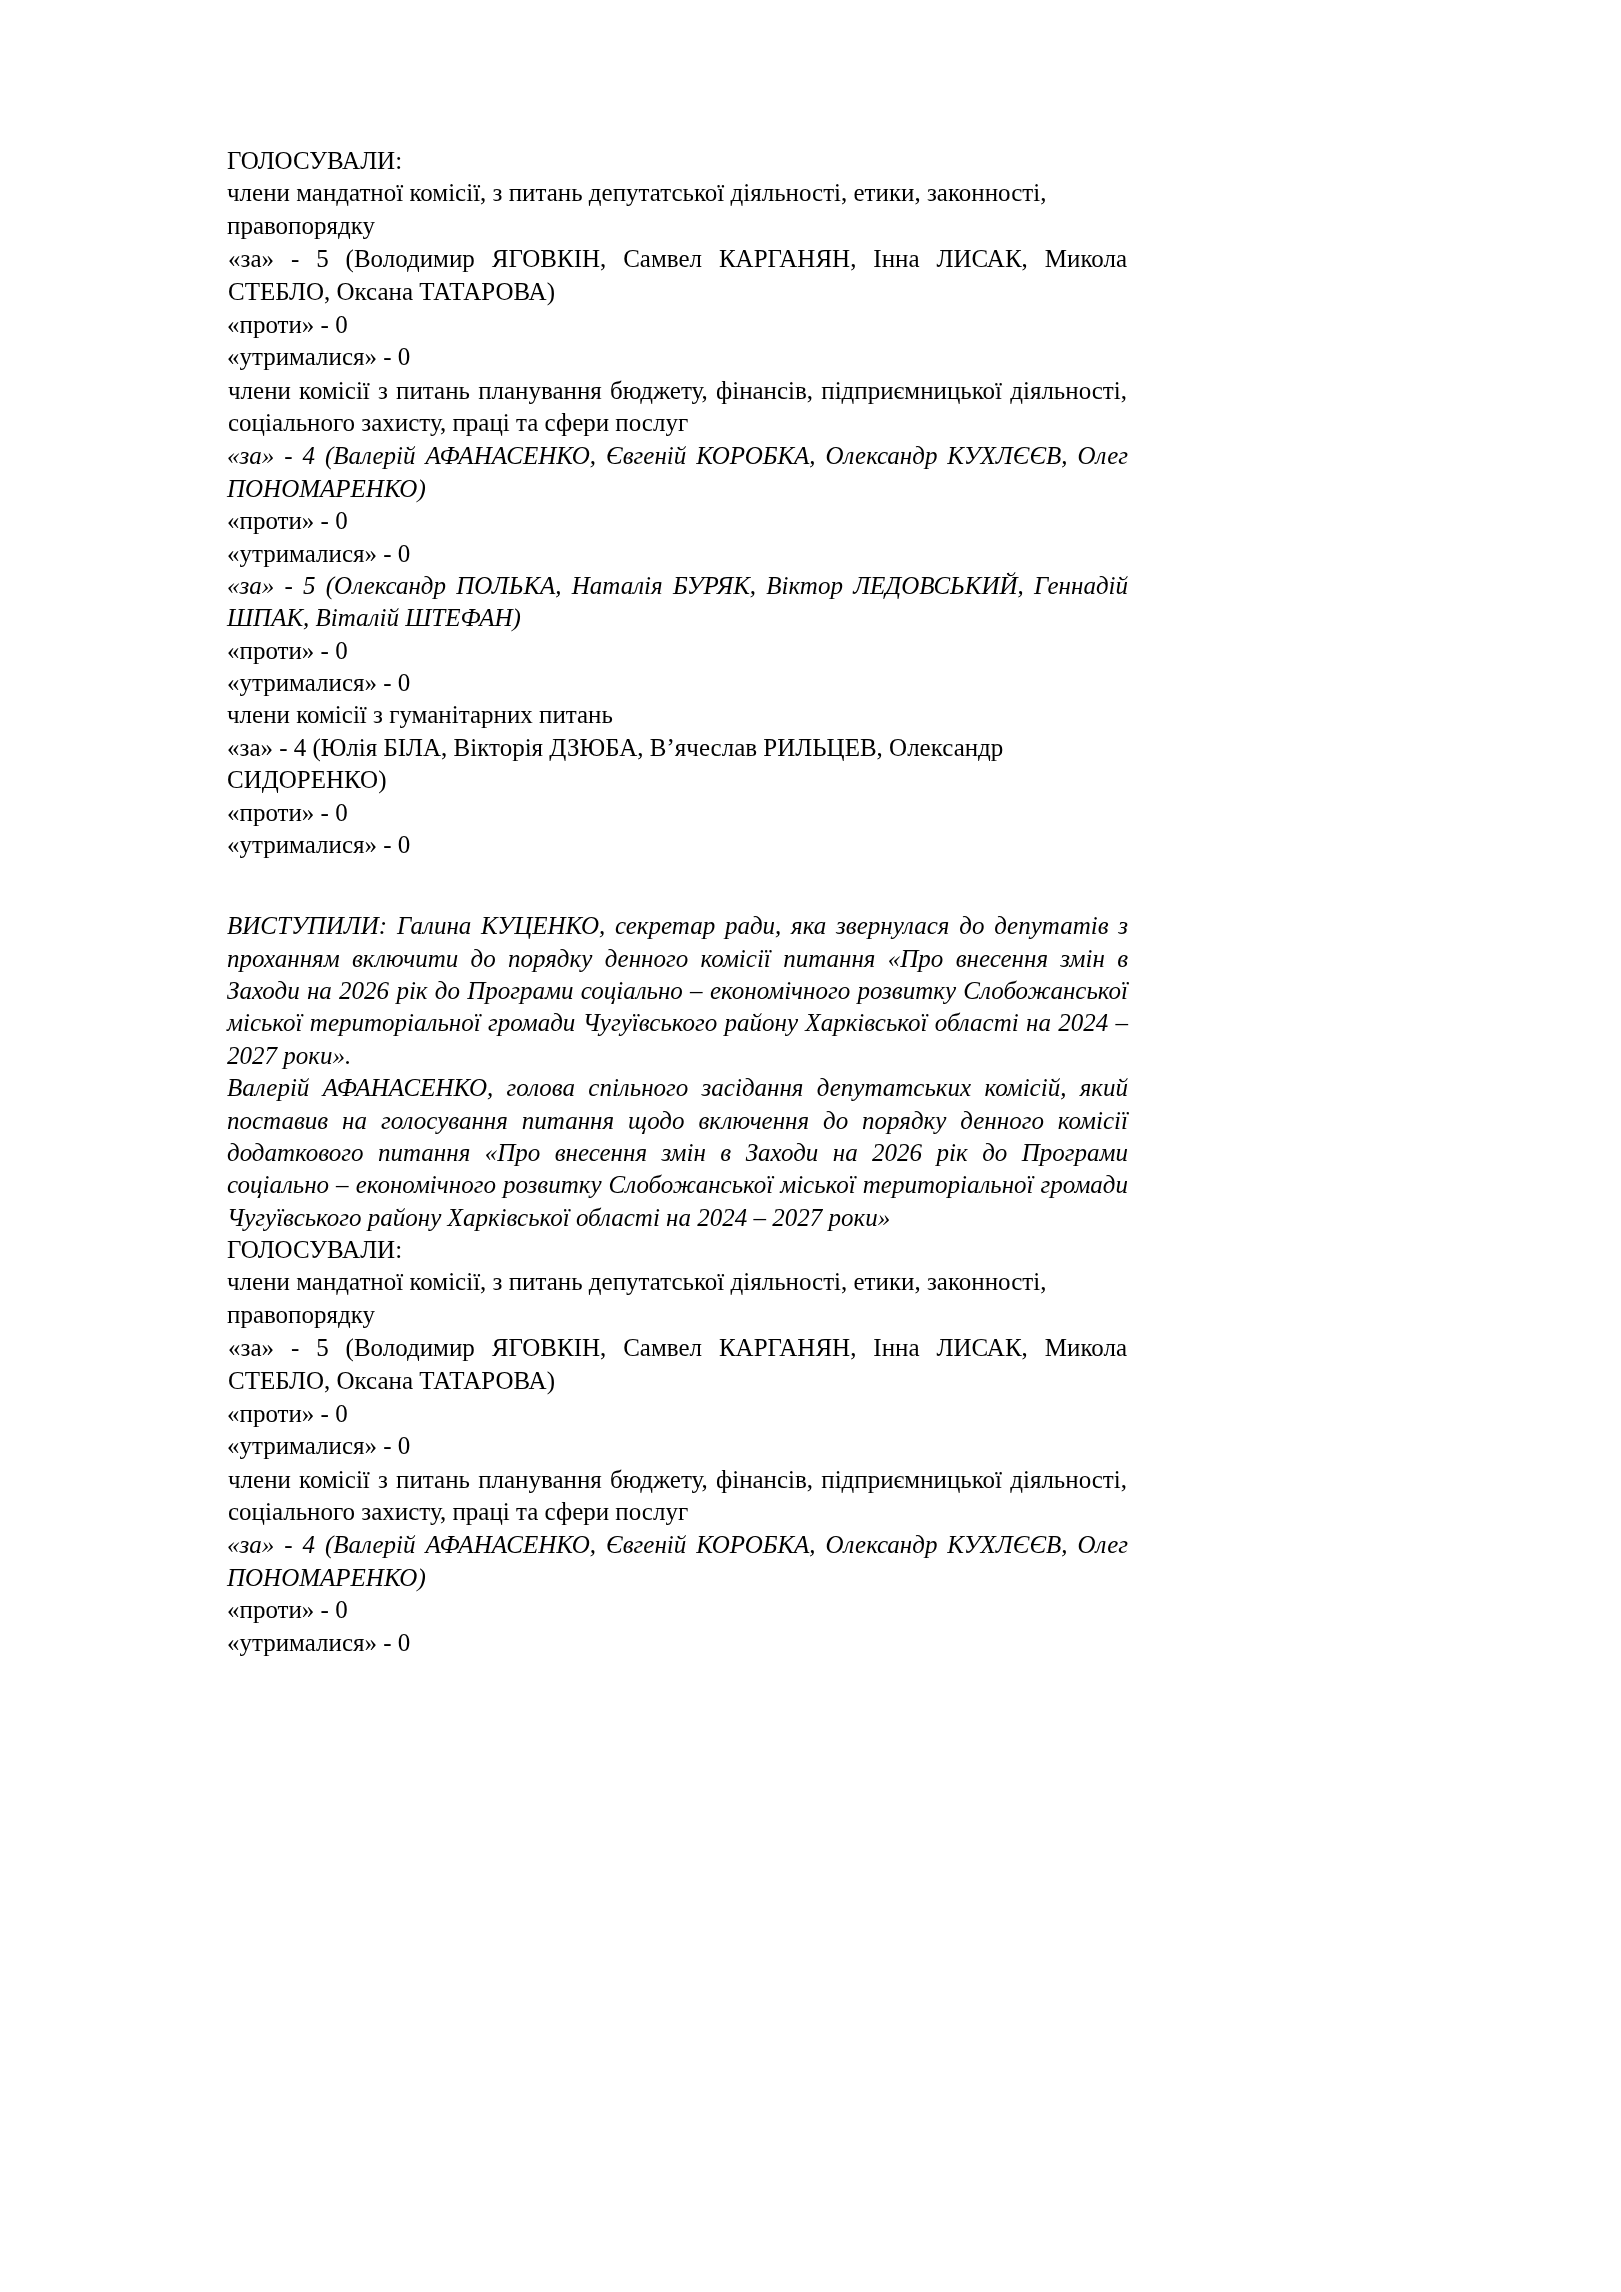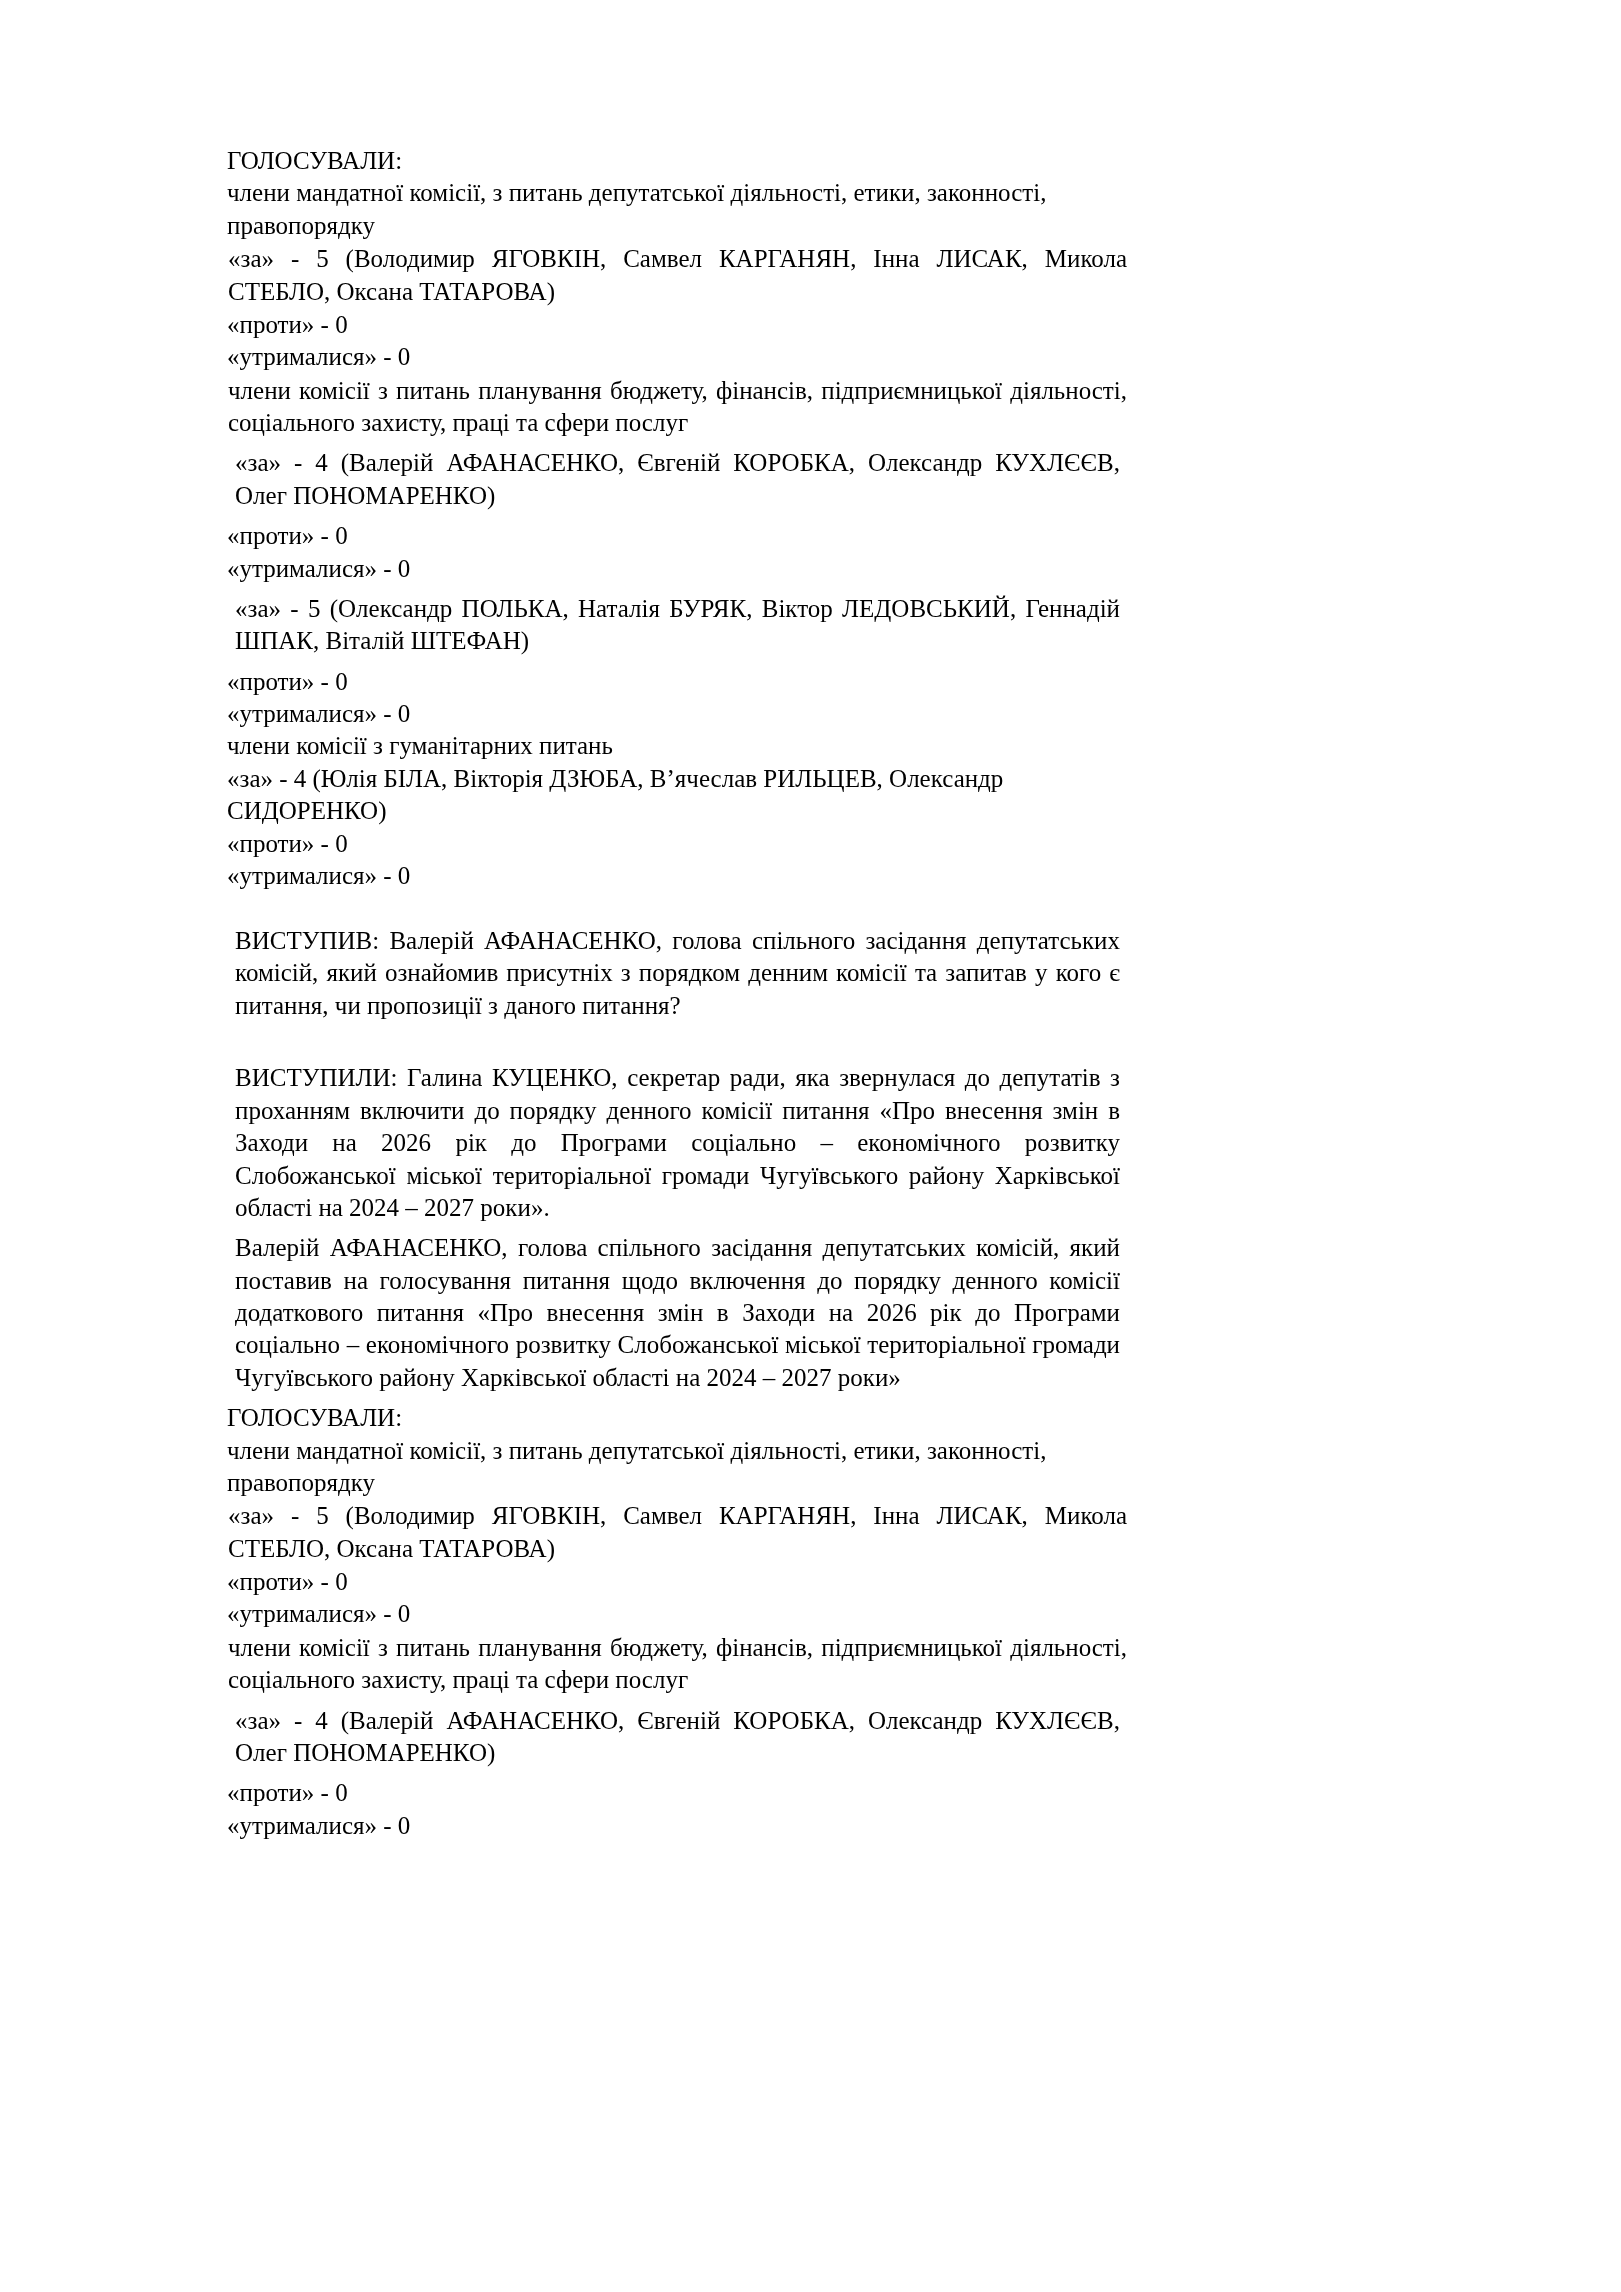--- a/index.html
+++ b/index.html
@@ -26,24 +26,25 @@
     margin: 0;
     padding: 0;
   }
   p.just {
     margin: 1px;
     padding: 0;
     text-align: justify;
     text-justify: inter-word;
   }
   p.just-block {
-    margin: 8px;
+    margin: 0;
     padding: 0;
     text-align: justify;
     text-justify: inter-word;
+    font-style: italic;
   }
   .spacer {
     height: 24.5px;
   }
 </style>
 </head>
 <body>
 
 <div class="page">
   <div class="doc-body">
@@ -60,21 +61,20 @@
     <p class="just-block">«за» - 5 (Олександр ПОЛЬКА, Наталія БУРЯК, Віктор ЛЕДОВСЬКИЙ, Геннадій ШПАК, Віталій ШТЕФАН)</p>
     <p class="line">«проти» - 0</p>
     <p class="line">«утрималися» - 0</p>
     <p class="line">члени комісії з гуманітарних питань</p>
     <p class="line">«за» - 4 (Юлія БІЛА, Вікторія ДЗЮБА, В’ячеслав РИЛЬЦЕВ, Олександр СИДОРЕНКО)</p>
     <p class="line">«проти» - 0</p>
     <p class="line">«утрималися» - 0</p>
 
     <div class="spacer"></div>
 
-    <p class="just-block">ВИСТУПИВ: Валерій АФАНАСЕНКО, голова спільного засідання депутатських комісій, який ознайомив присутніх з порядком денним комісії та запитав у кого є питання, чи пропозиції з даного питання?</p>
 
     <div class="spacer"></div>
 
     <p class="just-block">ВИСТУПИЛИ: Галина КУЦЕНКО, секретар ради, яка звернулася до депутатів з проханням включити до порядку денного комісії питання «Про  внесення змін в Заходи на 2026 рік до Програми соціально – економічного розвитку Слобожанської міської територіальної громади Чугуївського району Харківської області на 2024 – 2027 роки».</p>
     <p class="just-block">Валерій АФАНАСЕНКО, голова спільного засідання депутатських комісій, який поставив на голосування питання щодо включення до порядку денного комісії додаткового питання «Про внесення змін в Заходи на 2026 рік до Програми соціально – економічного розвитку Слобожанської міської територіальної громади Чугуївського району Харківської області на 2024 – 2027 роки»</p>
     <p class="line">ГОЛОСУВАЛИ:</p>
     <p class="line">члени мандатної комісії, з питань депутатської діяльності, етики, законності, правопорядку</p>
     <p class="just">«за» - 5 (Володимир ЯГОВКІН, Самвел КАРГАНЯН, Інна ЛИСАК, Микола СТЕБЛО, Оксана ТАТАРОВА)</p>
     <p class="line">«проти» - 0</p>
     <p class="line">«утрималися» - 0</p>

